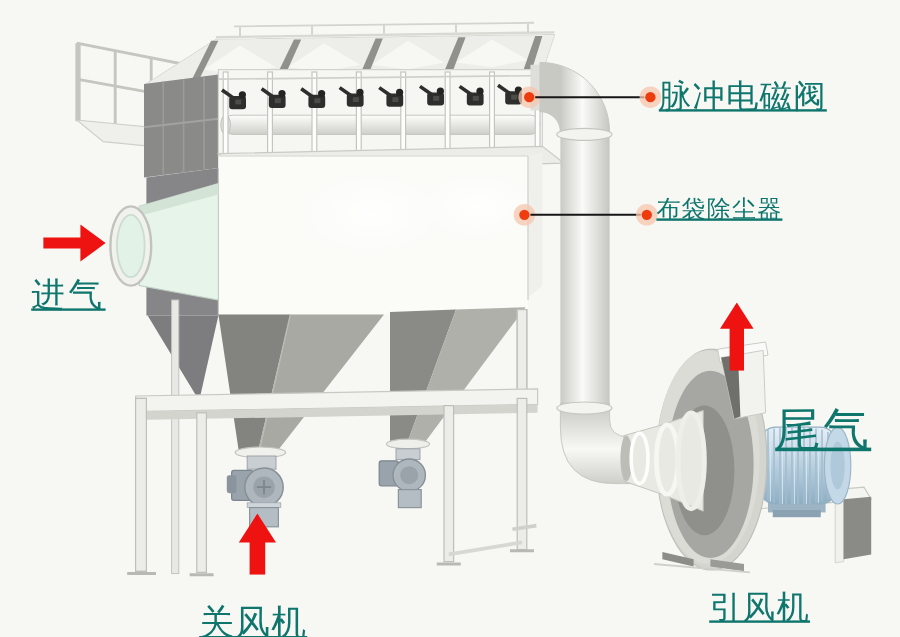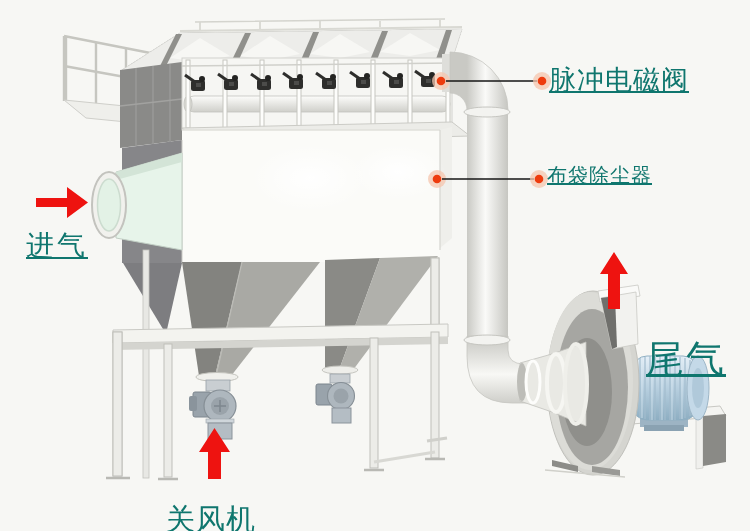--- a/index.html
+++ b/index.html
@@ -265,14 +265,15 @@
   <svg width="31" height="51" viewBox="0 0 31 51">
     <polygon points="15.5,0 31,24 22,24 22,51 9,51 9,24 0,24" fill="#ee1310"></polygon>
   </svg>
 </div>
 
 <div class="label lbl-pulse">脉冲电磁阀</div>
 <div class="label lbl-bag">布袋除尘器</div>
 <div class="label lbl-inlet">进气</div>
 <div class="label lbl-exhaust">尾气</div>
 <div class="label lbl-airlock">关风机</div>
+<div class="label lbl-fan">引风机</div>
 
 </div>
 
 </body></html>

